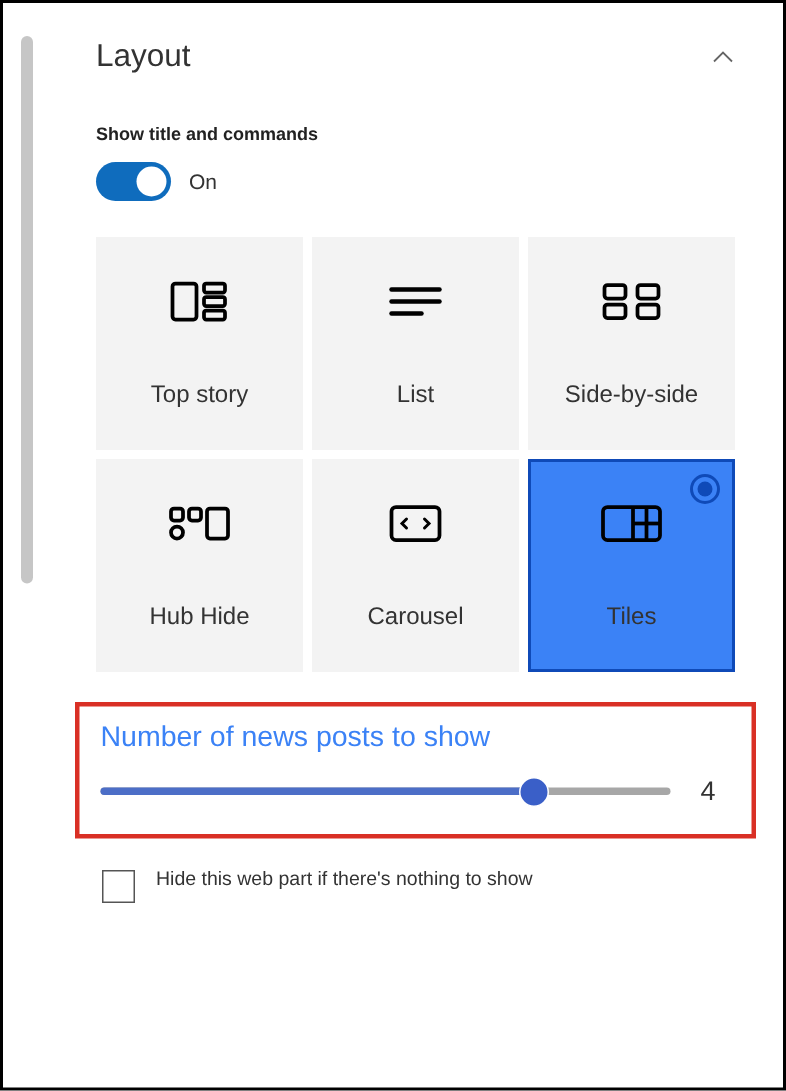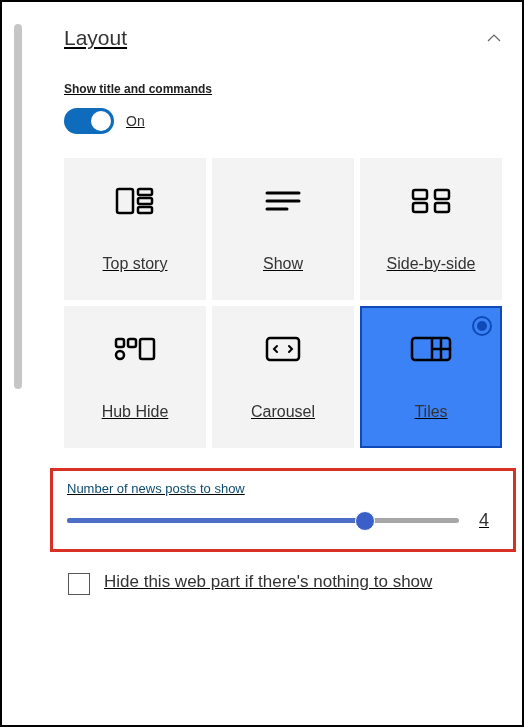--- a/index.html
+++ b/index.html
@@ -15,22 +15,21 @@
     .scrollbar {
       position: absolute;
       left: 12px;
       top: 22px;
       width: 8px;
       height: 365px;
       background: #c6c6c6;
       border-radius: 4px;
     }
     .panel {
-      padding: 24px 20px 24px 62px;
-      text-decoration: underline;
+      padding: 24px 32px 24px 62px;
     }
     .section-header {
       display: flex;
       justify-content: space-between;
       align-items: center;
       margin-bottom: 32px;
     }
     .section-title {
       font-size: 21px;
       font-weight: 400;
@@ -124,22 +123,22 @@
       font-size: 16px;
       color: #333;
       font-weight: 400;
     }
     .slider-section {
       border: 3px solid #d93025;
       padding: 10px 14px 18px 14px;
       margin: 0 -14px 18px -14px;
     }
     .slider-label {
-      font-size: 13px;
-      color: #0c4a6e;
+      font-size: 19px;
+      color: #3b82f6;
       margin-bottom: 14px;
     }
     .slider-row {
       display: flex;
       align-items: center;
       gap: 20px;
     }
     .slider-track {
       flex: 1;
       height: 5px;
@@ -181,21 +180,21 @@
     .checkbox {
       width: 22px;
       height: 22px;
       border: 1px solid #555;
       background: #fff;
       flex-shrink: 0;
       margin-top: 3px;
       cursor: pointer;
     }
     .checkbox-label {
-      font-size: 17px;
+      font-size: 13px;
       color: #333;
       line-height: 1.4;
     }
   </style>
 </head>
 <body>
 
 <div class="scrollbar"></div>
 
 <div class="panel">
@@ -230,21 +229,21 @@
     </div>
 
     <div class="layout-tile">
       <div class="tile-icon">
         <svg width="40" height="28" viewBox="0 0 40 28">
           <line x1="4" y1="6" x2="36" y2="6" stroke="#000" stroke-width="3" stroke-linecap="round"></line>
           <line x1="4" y1="14" x2="36" y2="14" stroke="#000" stroke-width="3" stroke-linecap="round"></line>
           <line x1="4" y1="22" x2="24" y2="22" stroke="#000" stroke-width="3" stroke-linecap="round"></line>
         </svg>
       </div>
-      <div class="tile-label">Show</div>
+      <div class="tile-label">List</div>
     </div>
 
     <div class="layout-tile">
       <div class="tile-icon">
         <svg width="44" height="28" viewBox="0 0 44 28">
           <rect x="4" y="3" width="14" height="9" rx="2" fill="none" stroke="#000" stroke-width="2.5"></rect>
           <rect x="26" y="3" width="14" height="9" rx="2" fill="none" stroke="#000" stroke-width="2.5"></rect>
           <rect x="4" y="16" width="14" height="9" rx="2" fill="none" stroke="#000" stroke-width="2.5"></rect>
           <rect x="26" y="16" width="14" height="9" rx="2" fill="none" stroke="#000" stroke-width="2.5"></rect>
         </svg>

